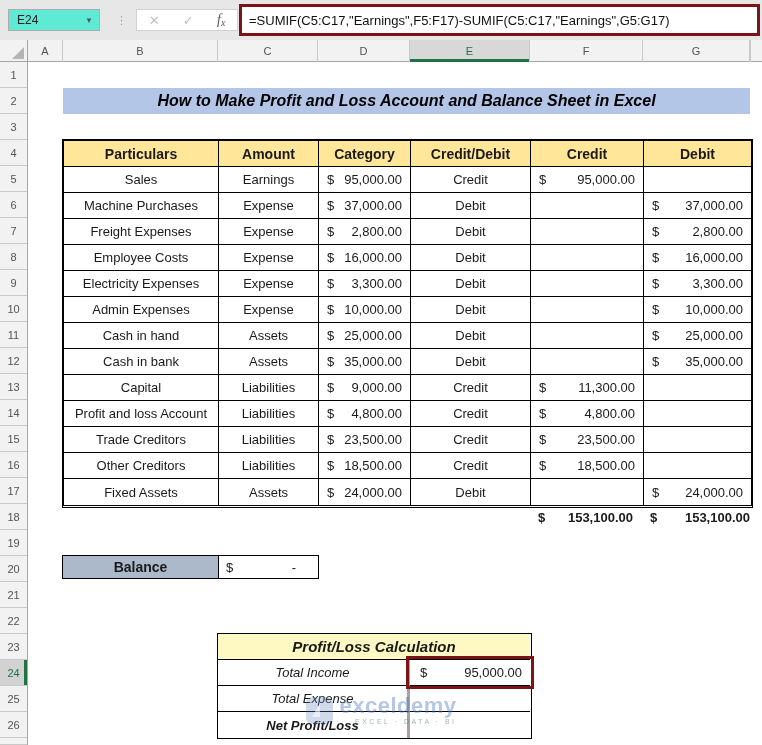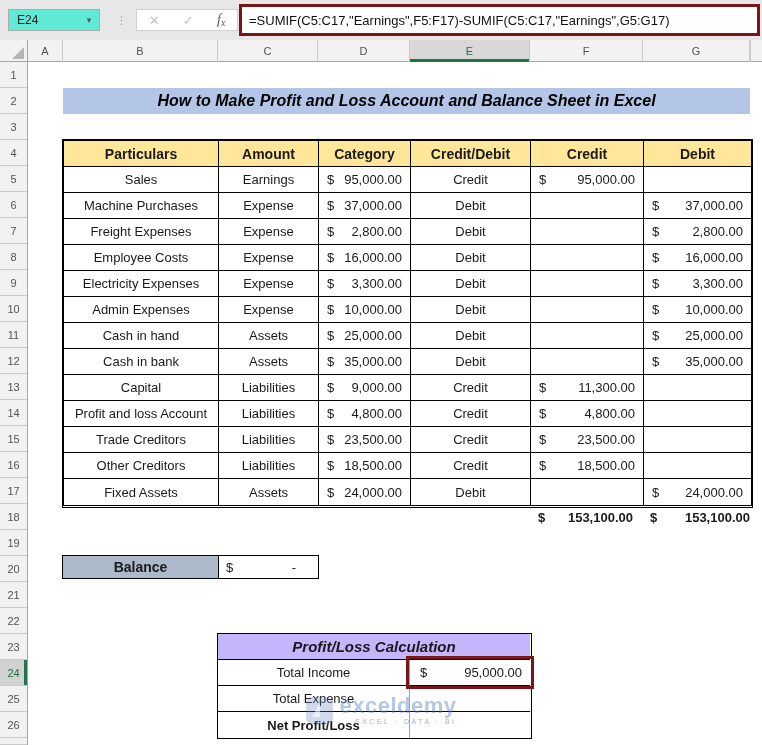--- a/index.html
+++ b/index.html
@@ -68,24 +68,24 @@
   .total-cell { display:flex; align-items:center; justify-content:space-between; }
   .total-credit { width:113px; padding:0 10px 0 8px; }
   .total-debit { width:109px; padding:0 2px 0 7px; }
   .balance { position:absolute; left:34px; top:493px; display:flex; height:24px; }
   .balance-label { width:157px; background:#acb9ca; border:1.5px solid #000;
     display:flex; align-items:center; justify-content:center; font-weight:bold; font-size:14px; }
   .balance-value { width:100px; border:1.5px solid #000; border-left:none;
     display:flex; align-items:center; justify-content:space-between; padding:0 22px 0 7px; font-size:13px; }
   .pltable { position:absolute; left:189px; top:571px; width:315px;
     border:1.5px solid #000; display:grid; grid-template-columns:192px 120px; grid-auto-rows:26px; background:#fff; }
-  .pl-head { grid-column:1 / span 2; background:#c4b5fd; display:flex; align-items:center; justify-content:center;
+  .pl-head { grid-column:1 / span 2; background:#fef9c3; display:flex; align-items:center; justify-content:center;
     font-weight:bold; font-style:italic; font-size:15px; border-bottom:1px solid #000; }
-  .pl-label { border-right:1px solid #a3a3a3; border-bottom:1px solid #000;
-    display:flex; align-items:center; justify-content:center; font-size:13px; }
+  .pl-label { border-right:3px solid #a3a3a3; border-bottom:1px solid #000;
+    display:flex; align-items:center; justify-content:center; font-size:13px;font-style:italic; }
   .pl-value { border-bottom:1px solid #000; display:flex; align-items:center; justify-content:space-between;
     padding:0 8px 0 10px; font-size:13px; }
   .pl-bold { font-weight:bold; }
   .pltable > div:nth-last-child(-n+2) { border-bottom:none; }
   .sel-overlay { position:absolute; left:378px; top:594px; width:128px; height:33px;
     border:3px solid #7b1416; pointer-events:none; z-index:6; }
   
   .watermark { position:absolute; left:278px; top:633px; width:170px; height:38px; z-index:5;
     pointer-events:none; display:flex; align-items:flex-start; }
   .wm-logo { width:27px; height:27px; border-radius:6px; background:rgba(99,133,189,0.30);

